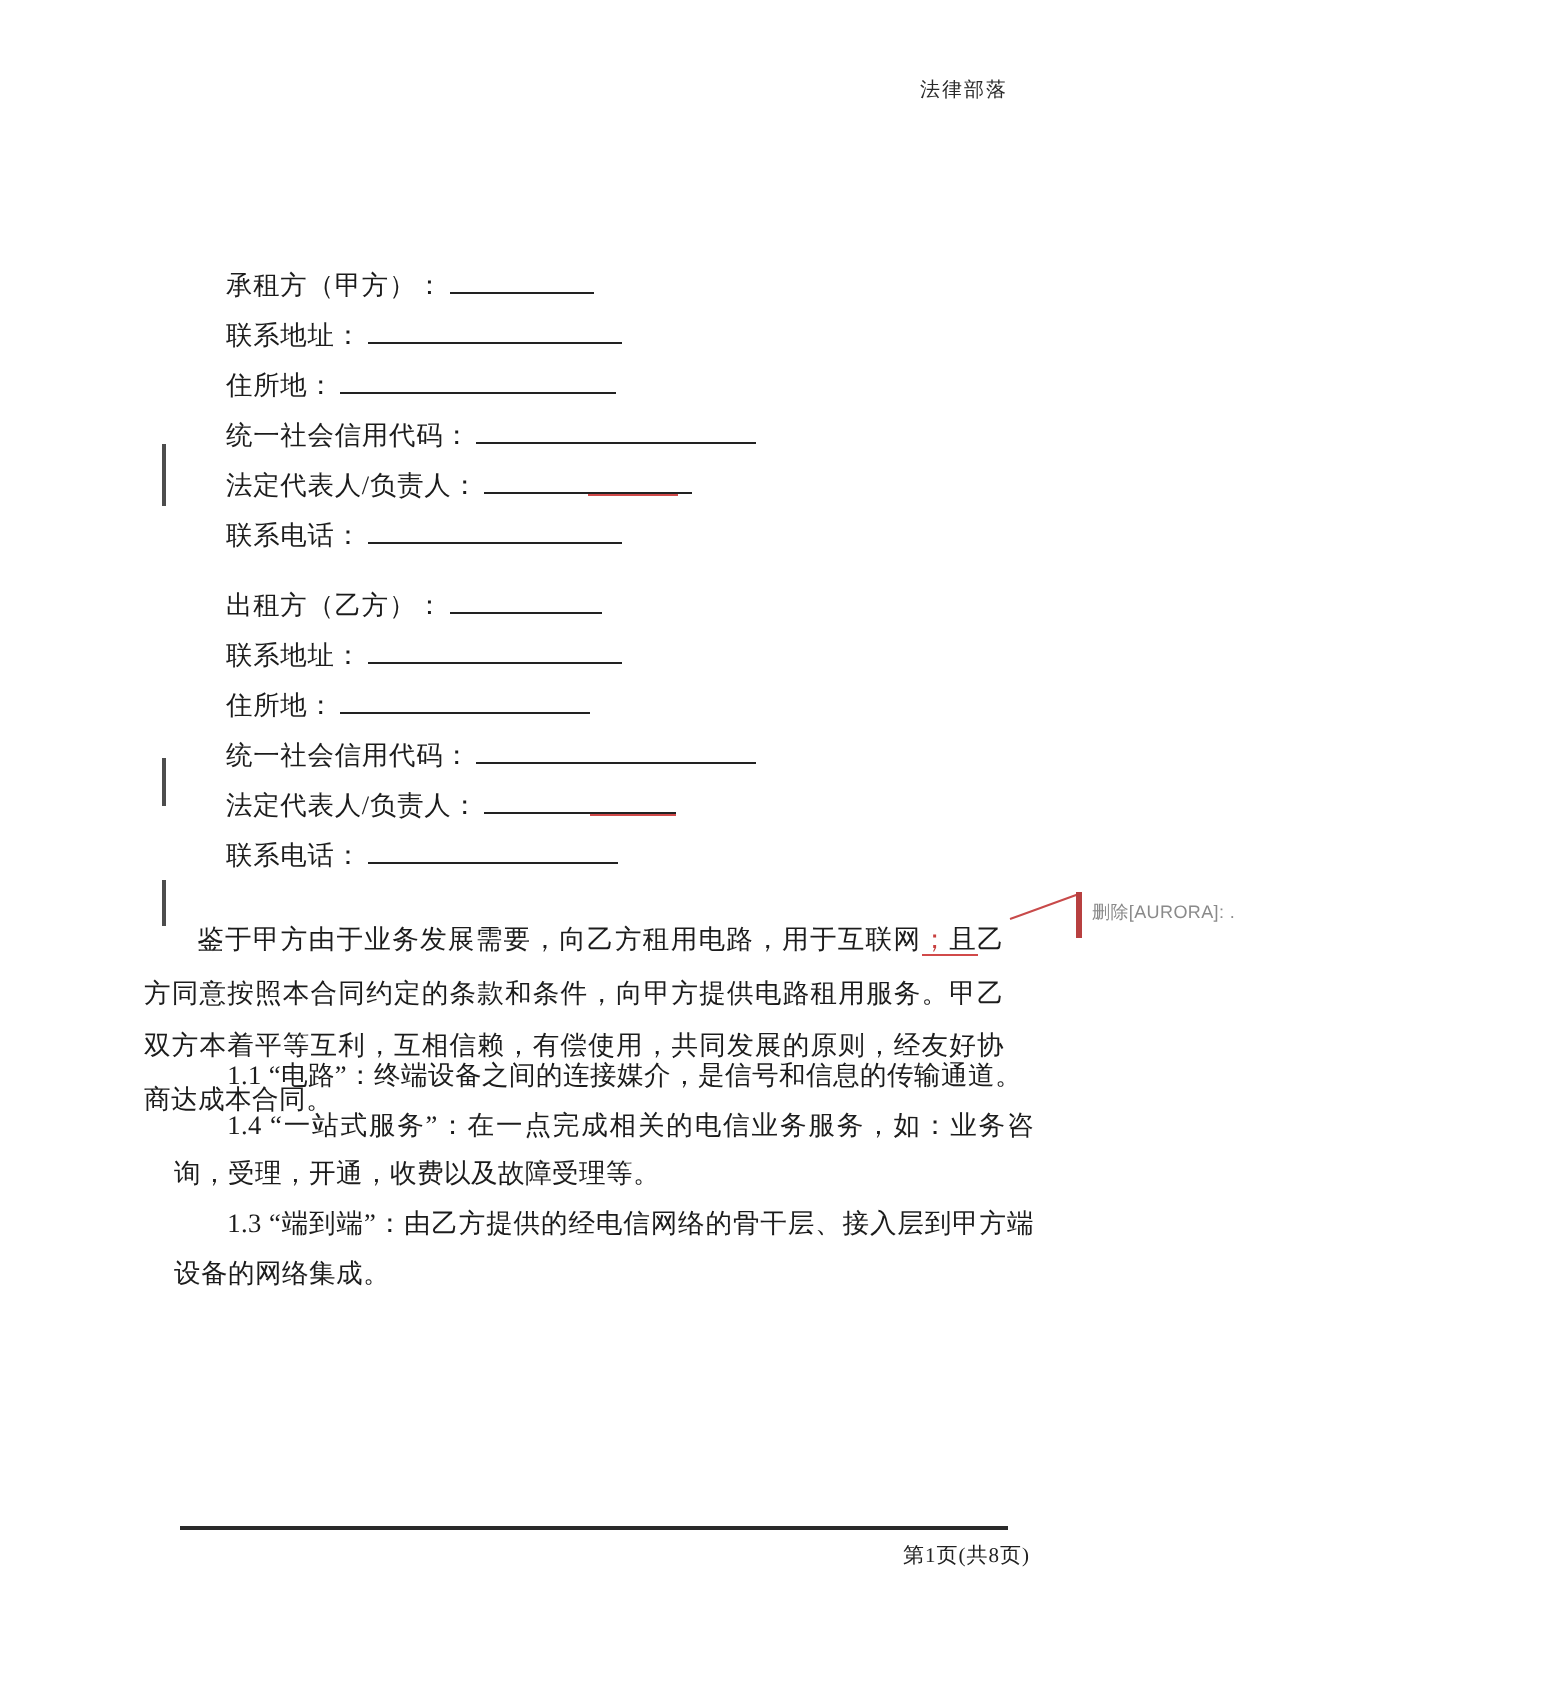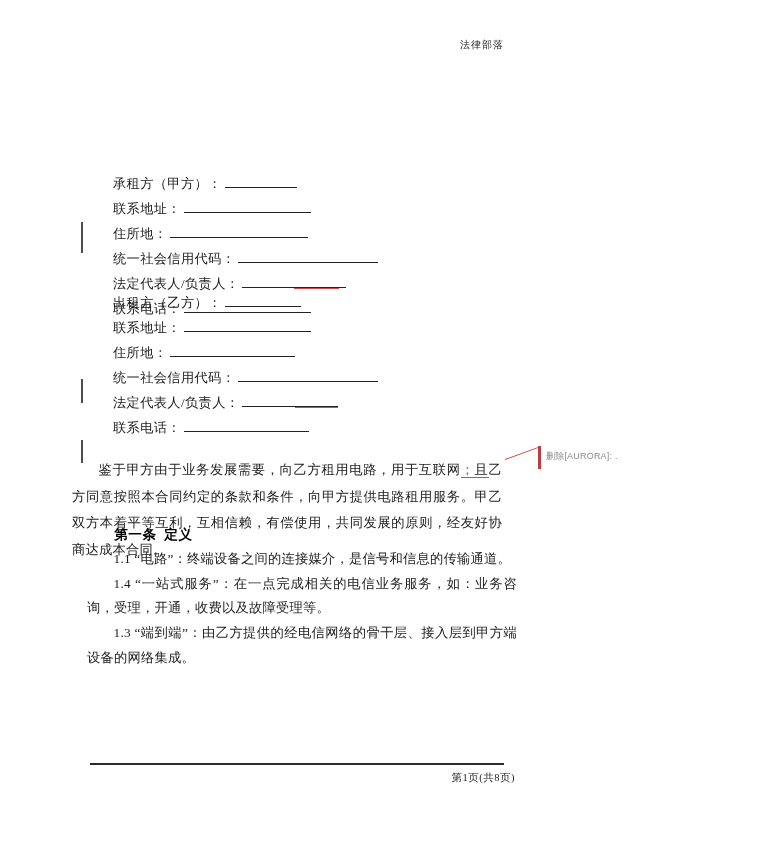--- a/index.html
+++ b/index.html
@@ -67,21 +67,21 @@
   }
 </style>
 </head>
 <body>
 
 <div class="page">
 
   <div class="hdr">法律部落</div>
 
 
-  <div class="party" style="top:130px;margin-top:41px;">
+  <div class="party" style="top:130px;">
     <div class="row">
       <span class="lbl">承租方（甲方）：</span><span class="u" style="width:72px;"></span>
     </div>
     <div class="row">
       <span class="lbl">联系地址：</span><span class="u" style="width:127px;"></span>
     </div>
     <div class="row">
       <span class="lbl">住所地：</span><span class="u" style="width:138px;"></span>
     </div>
     <div class="row">
@@ -120,21 +120,20 @@
 
   <div class="change-bar" style="top:222px;height:31px;"></div>
   <div class="change-bar" style="top:379px;height:24px;"></div>
   <div class="change-bar" style="top:440px;height:23px;"></div>
 
   <div class="comment-connector"></div>
   <div class="comment-bar"></div>
   <div class="comment-text">删除[AURORA]: .</div>
 
   <div class="section">
-    <p class="sec-head">第一条 定义</p>
     <p class="clause">1.1 “电路”：终端设备之间的连接媒介，是信号和信息的传输通道。</p>
     <p class="clause">1.4 “一站式服务”：在一点完成相关的电信业务服务，如：业务咨询，受理，开通，收费以及故障受理等。</p>
     <p class="clause">1.3 “端到端”：由乙方提供的经电信网络的骨干层、接入层到甲方端设备的网络集成。</p>
   </div>
 
   <div class="footer-rule"></div>
   <div class="footer-text">第1页(共8页)</div>
 
 </div>
 

